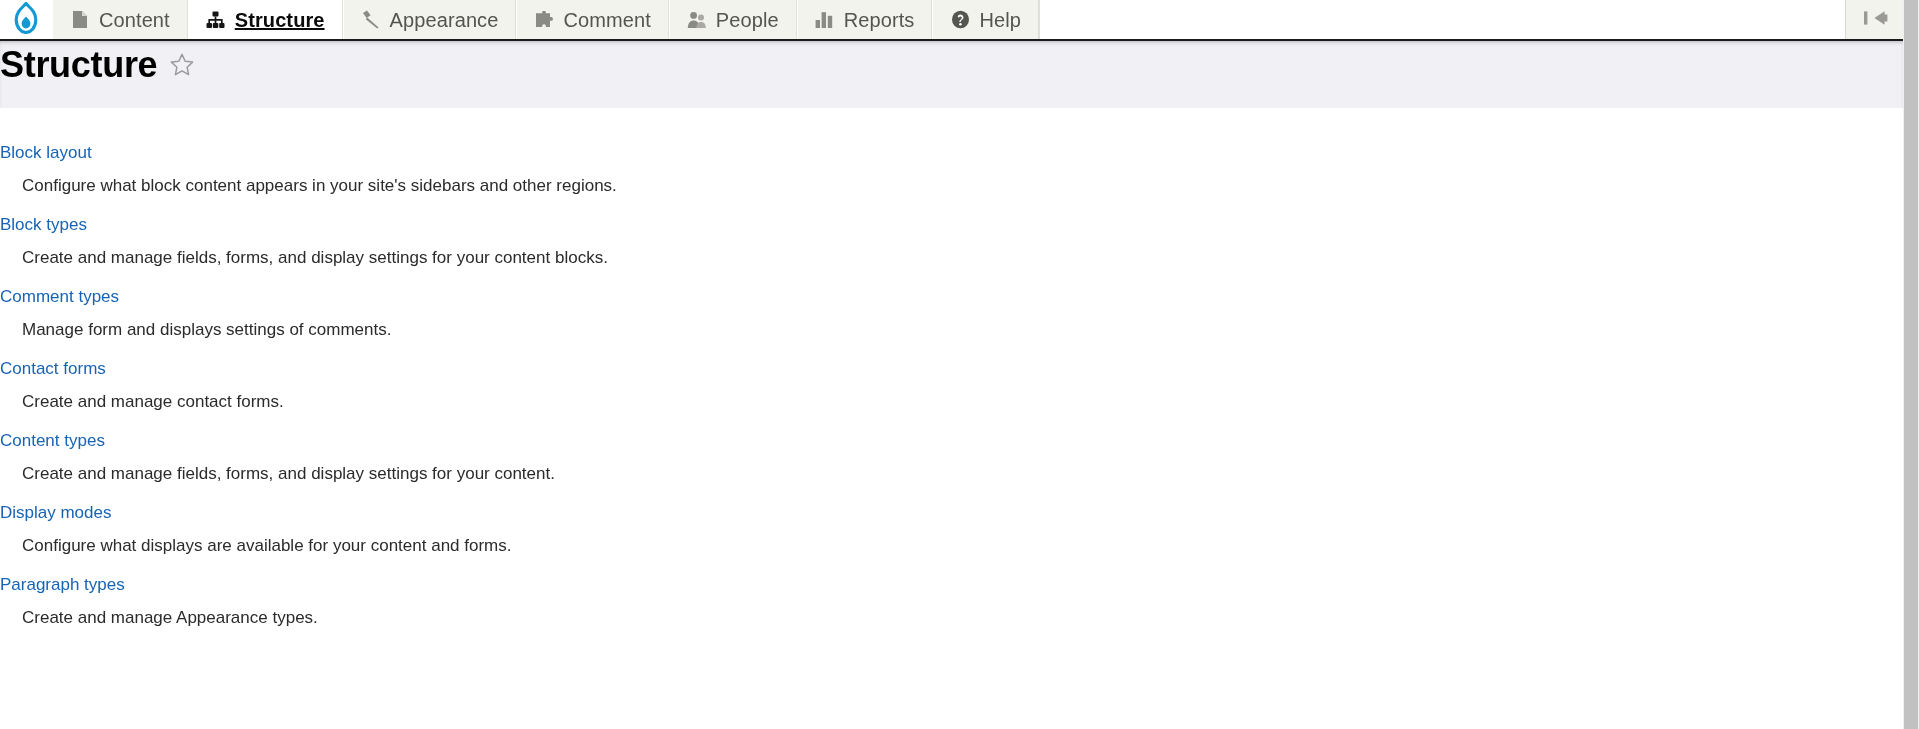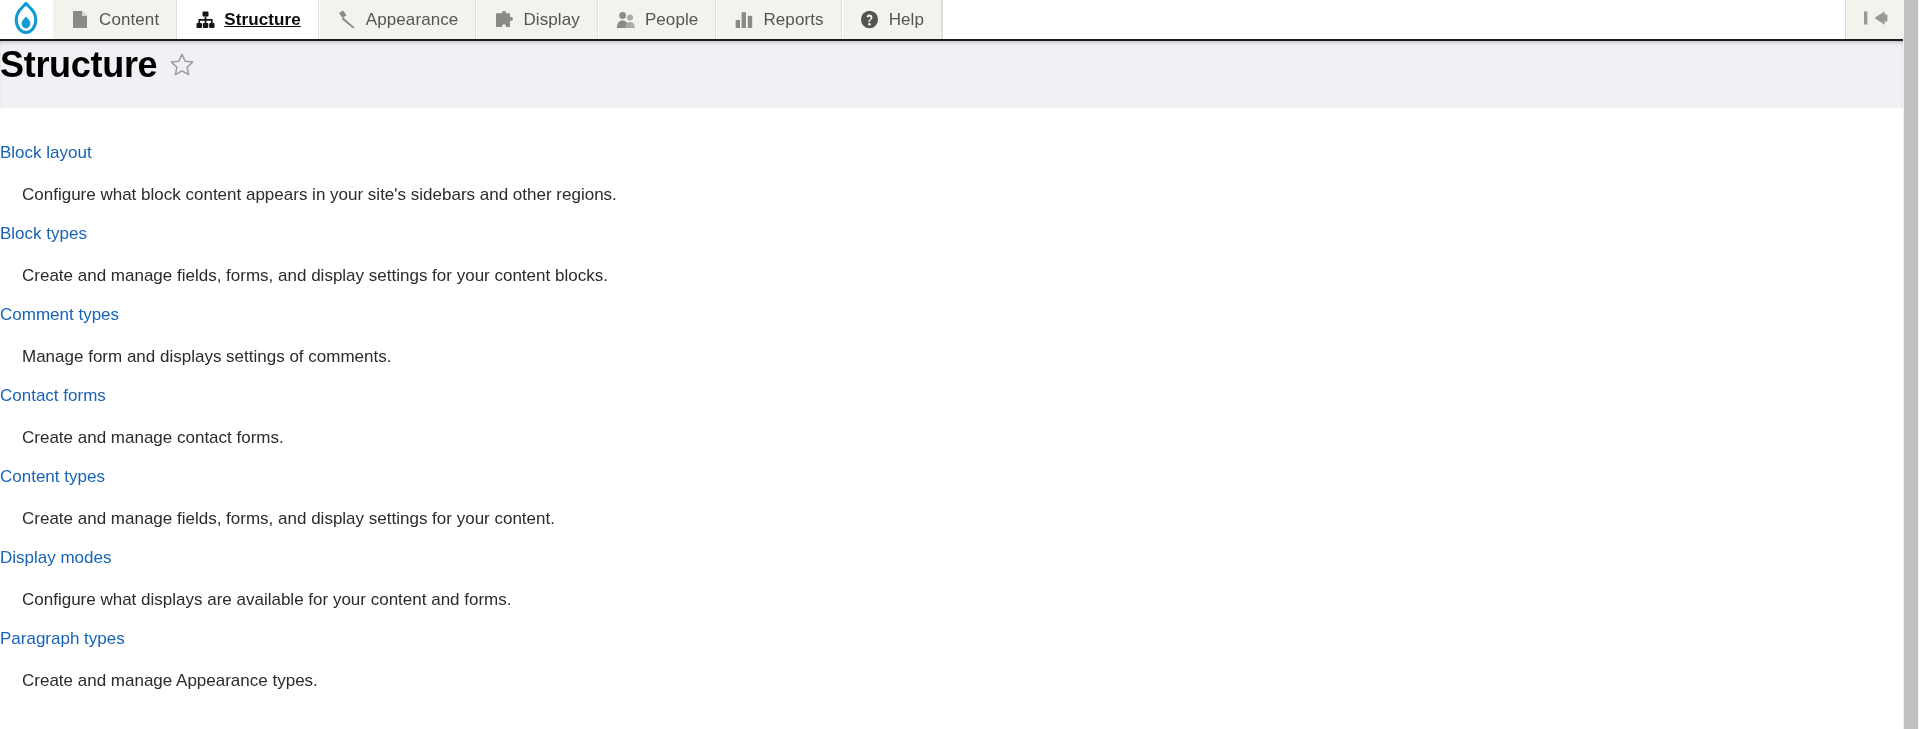--- a/index.html
+++ b/index.html
@@ -24,21 +24,21 @@
     display: flex; align-items: center; justify-content: center;
     border-right: 1px solid #ffffff;
   }
   .tab {
     display: flex; align-items: center; gap: 9px;
     padding: 0 17px;
     background: #f3f3ee;
     border-right: 1px solid #e0e0d8;
     border-left: 1px solid #ffffff;
     color: #55554f;
-    font-size: 17px;
+    font-size: 20px;
     letter-spacing: .1px;
     white-space: nowrap;
     cursor: pointer;
   }
   .tab.active {
     background: #ffffff;
     color: #0b0b0b;
     font-weight: bold;
   }
   .tab.active .tab-label { text-decoration: underline; }
@@ -85,21 +85,21 @@
     color: #1763b6;
     font-size: 17px;
     line-height: 23px;
     cursor: pointer;
   }
   .admin-desc {
     color: #2b2b2b;
     font-size: 17px;
     line-height: 23px;
     padding-left: 22px;
-    margin-top: 19px;
+    margin-top: 10px;
   }
 
   
   #scrollbar-track {
     position: absolute; top: 0; right: 0;
     width: 16px; height: 729px;
     background: #f0f0f0;
   }
   #scrollbar-thumb {
     position: absolute; top: 0; right: 1px;
@@ -157,21 +157,21 @@
     <span class="tab-label">Appearance</span>
   </div>
 
   <div class="tab">
     <span class="tab-icon">
       <svg width="19" height="18" viewBox="0 0 19 18">
         <path d="M1 2.2 H7.2 V0.8 a2 2 0 0 1 3.6 0 V2.2 H15 V6 h1.6 a2 2 0 0 1 0 3.8 H15 V16 H10.8 v-1.6
                  a2 2 0 0 0-3.6 0 V16 H1 Z" fill="#8b8b85"></path>
       </svg>
     </span>
-    <span class="tab-label">Display</span>
+    <span class="tab-label">Comment</span>
   </div>
 
 
   <div class="tab">
     <span class="tab-icon">
       <svg width="20" height="18" viewBox="0 0 20 18">
         <circle cx="6.6" cy="4.4" r="3.4" fill="#8b8b85"></circle>
         <path d="M0.8 17 C0.8 11.8 3.4 9.4 6.6 9.4 C9.8 9.4 12.4 11.8 12.4 17 Z" fill="#8b8b85"></path>
         <circle cx="14" cy="6.6" r="3" fill="#aaaaa3"></circle>
         <path d="M9.4 17 C9.4 12.6 11.4 11 14 11 C16.6 11 18.8 12.6 18.8 17 Z" fill="#aaaaa3"></path>

